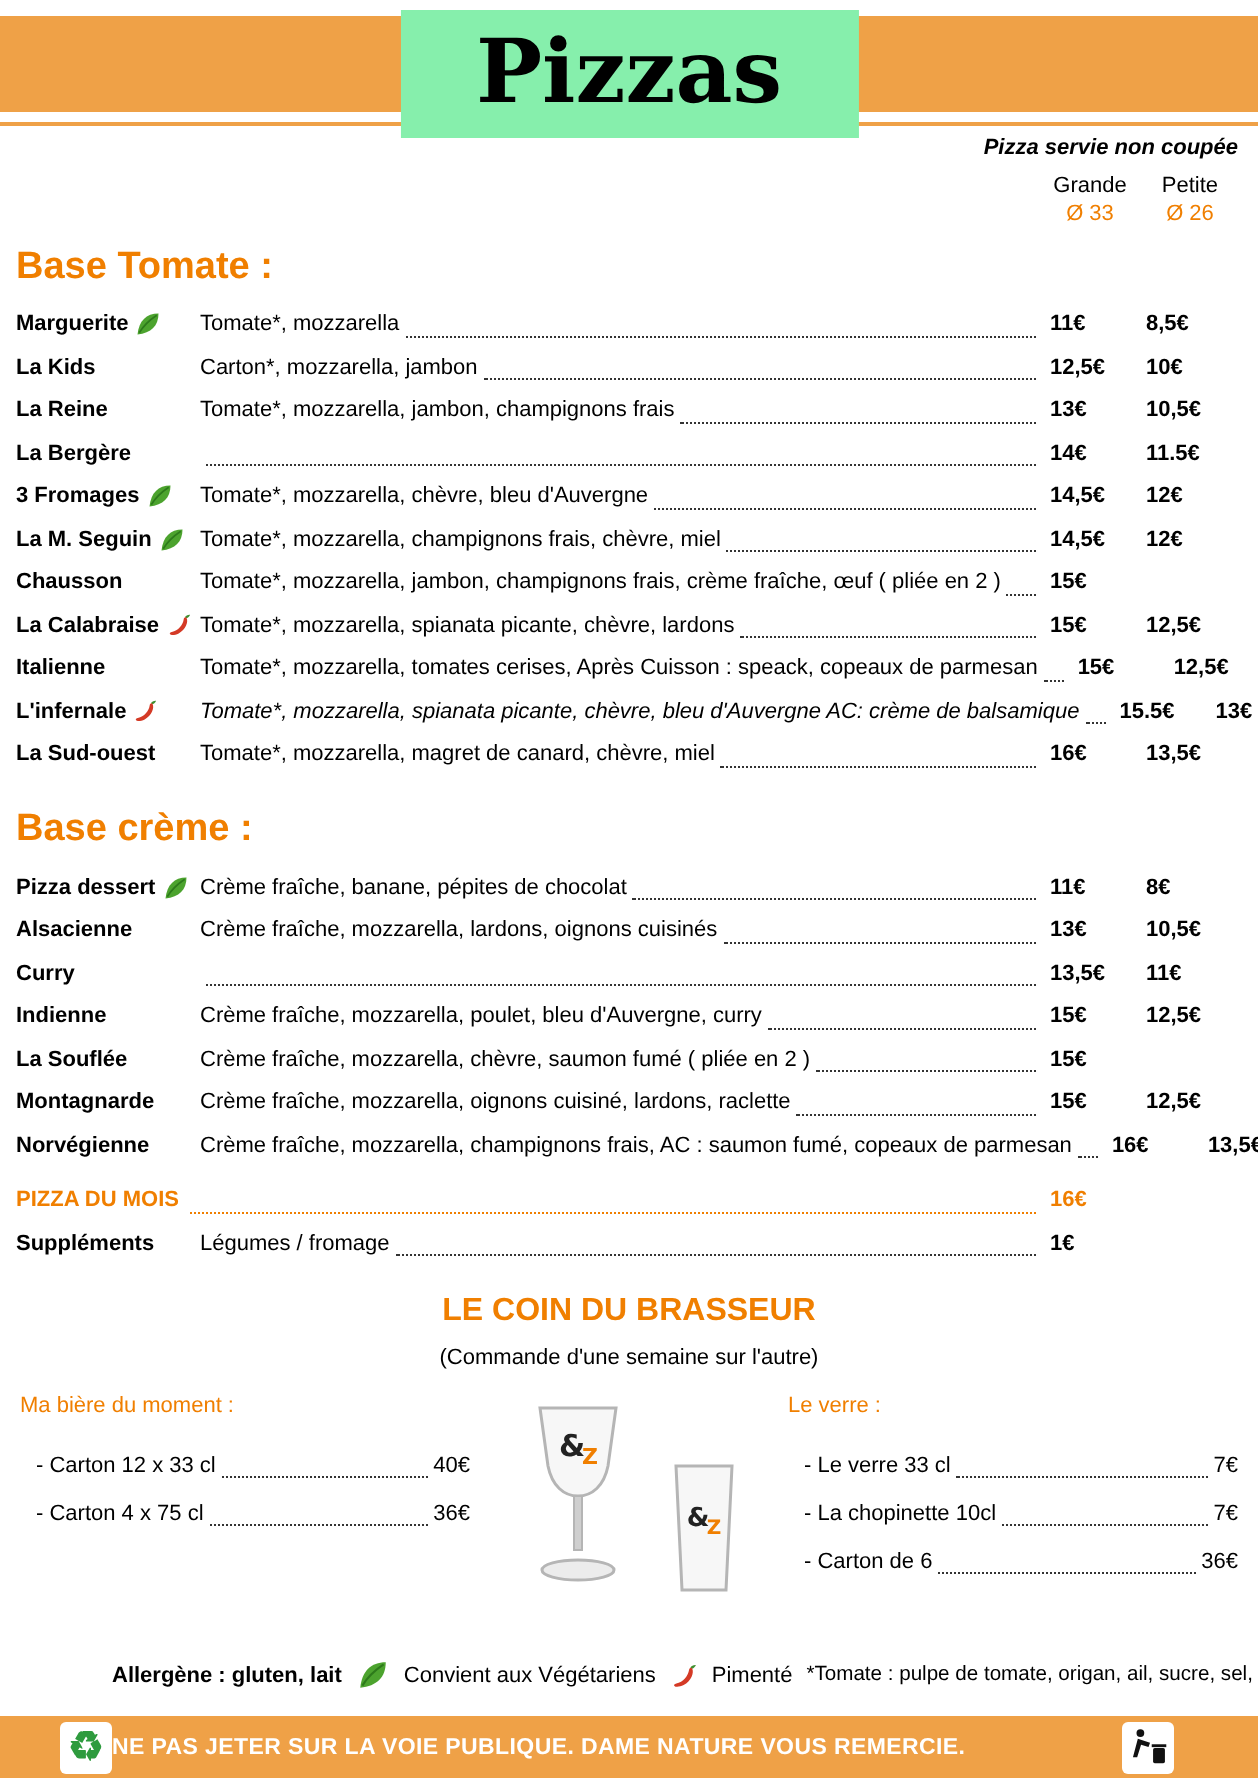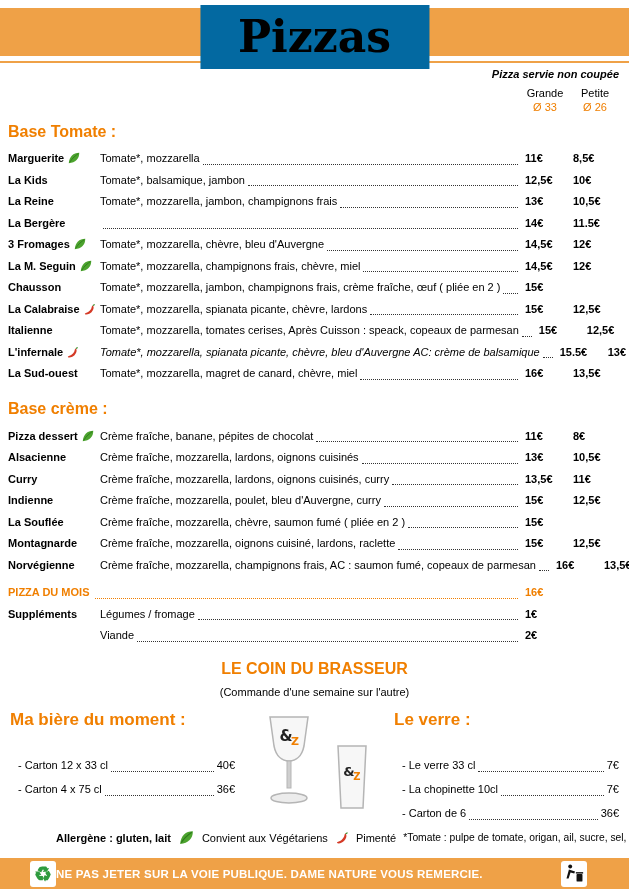--- a/index.html
+++ b/index.html
@@ -10,36 +10,36 @@
     font-size: 11px; color: #000;
   }
   .page { display: flex; flex-direction: column; height: 889px; width: 629px; }
 
   
   .header { position: relative; height: 84px; flex: none; }
   .band   { position: absolute; top: 8px; left: 0; width: 100%; height: 48px; background: #EFA147; }
   .band-rule { position: absolute; top: 61px; left: 0; width: 100%; height: 2px; background: #EFA147; }
   .title-box {
     position: absolute; top: 5px; left: 50%; transform: translateX(-50%);
-    background: #0369a1; padding: 0 38px;
+    background: #86efac; padding: 0 38px;
   }
   .title-box h1 {
     font-family: "DejaVu Serif", serif; font-size: 44px; font-weight: bold;
     line-height: 64px; color: #000; white-space: nowrap;
   }
   .subtitle { position: absolute; top: 68px; right: 10px; font-weight: bold; font-style: italic; }
 
   
   .size-head { display: flex; justify-content: flex-end; padding-right: 8px; margin-top: 2px; }
   .size-cell { width: 48px; text-align: center; line-height: 1.3; }
   .size-cell.petite { width: 52px; }
   .dia { color: #F07F00; }
 
   
-  .section-title { color: #F07F00; font-size: 16px; font-weight: bold; margin: 8px 0 7px 8px; }
+  .section-title { color: #F07F00; font-size: 19px; font-weight: bold; margin: 8px 0 7px 8px; }
   .sec2 { margin-top: 16px; }
 
   .row { display: flex; align-items: center; height: 21.5px; padding: 0 8px; flex: none; }
   .nm  { flex: 0 0 92px; font-weight: bold; display: flex; align-items: center; gap: 3px; white-space: nowrap; }
   .nm.auto { flex: 0 0 auto; padding-right: 3px; }
   .ing { white-space: nowrap; }
   .it .ing { font-style: italic; }
   .lead { flex: 1 1 10px; min-width: 10px; height: 13px; border-bottom: 1.6px dotted #333; margin: 0 3px; }
   .lead-or { border-color: #F07F00; }
   .pg { flex: 0 0 48px; font-weight: bold; padding-left: 4px; }
@@ -48,21 +48,21 @@
   .gap6 { margin-top: 6px; }
 
   .svgic { display: inline-block; vertical-align: middle; }
 
   
   .coin-title { text-align: center; color: #F07F00; font-size: 16px; font-weight: bold; margin-top: 14px; }
   .coin-sub   { text-align: center; margin-top: 8px; }
   .coin-cols  { display: flex; padding: 0 10px; margin-top: 12px; align-items: flex-start; }
   .col-left, .col-right { width: 225px; }
   .col-mid { flex: 1; display: flex; justify-content: center; align-items: flex-end; gap: 10px; padding-top: 4px; }
-  .col-title { color: #F07F00; font-weight: bold; font-size: 17px; margin-bottom: 23px; }
+  .col-title { color: #F07F00; font-weight: normal; font-size: 11px; margin-bottom: 12px; }
   .bev { display: flex; align-items: center; height: 24px; padding-left: 8px; text-align: center; }
   .bev .lead { flex: 1 1 8px; }
   .bev .price { font-weight: normal; }
 
   
   .legend-row { display: flex; align-items: center; gap: 7px; padding: 0 8px; margin-top: auto; margin-bottom: 12px; white-space: nowrap; }
   .legend-row .bold { font-weight: bold; margin-left: 48px; }
   .note { font-size: 10.3px; }
 
   .bottom-banner { flex: none; height: 31px; background: #EFA147; display: flex; align-items: center; }
@@ -111,21 +111,21 @@
     <span class="ing">Tomate*, mozzarella</span>
     <span class="lead"></span>
     <span class="pg">11€</span>
     <span class="pp">8,5€</span>
   </div>
 
   <div class="row">
     <span class="nm">
         <span>La Kids</span>
       </span>
-    <span class="ing">Tomate*, balsamique, jambon</span>
+    <span class="ing">Carton*, mozzarella, jambon</span>
     <span class="lead"></span>
     <span class="pg">12,5€</span>
     <span class="pp">10€</span>
   </div>
 
   <div class="row">
     <span class="nm">
         <span>La Reine</span>
       </span>
     <span class="ing">Tomate*, mozzarella, jambon, champignons frais</span>
@@ -252,21 +252,20 @@
     <span class="ing">Crème fraîche, mozzarella, lardons, oignons cuisinés</span>
     <span class="lead"></span>
     <span class="pg">13€</span>
     <span class="pp">10,5€</span>
   </div>
 
   <div class="row">
     <span class="nm">
         <span>Curry</span>
       </span>
-    <span class="ing">Crème fraîche, mozzarella, lardons, oignons cuisinés, curry</span>
     <span class="lead"></span>
     <span class="pg">13,5€</span>
     <span class="pp">11€</span>
   </div>
 
   <div class="row">
     <span class="nm">
         <span>Indienne</span>
       </span>
     <span class="ing">Crème fraîche, mozzarella, poulet, bleu d'Auvergne, curry</span>
@@ -312,27 +311,20 @@
     <span class="pp"></span>
   </div>
 
   <div class="row">
     <span class="nm">
         <span>Suppléments</span>
       </span>
     <span class="ing">Légumes / fromage</span>
     <span class="lead"></span>
     <span class="pg">1€</span>
-    <span class="pp"></span>
-  </div>
-  <div class="row">
-    <span class="nm"></span>
-    <span class="ing">Viande</span>
-    <span class="lead"></span>
-    <span class="pg">2€</span>
     <span class="pp"></span>
   </div>
 
 
   <div class="coin-title">LE COIN DU BRASSEUR</div>
   <div class="coin-sub">(Commande d'une semaine sur l'autre)</div>
 
   <div class="coin-cols">
     <div class="col-left">
       <div class="col-title">Ma bière du moment :</div>

